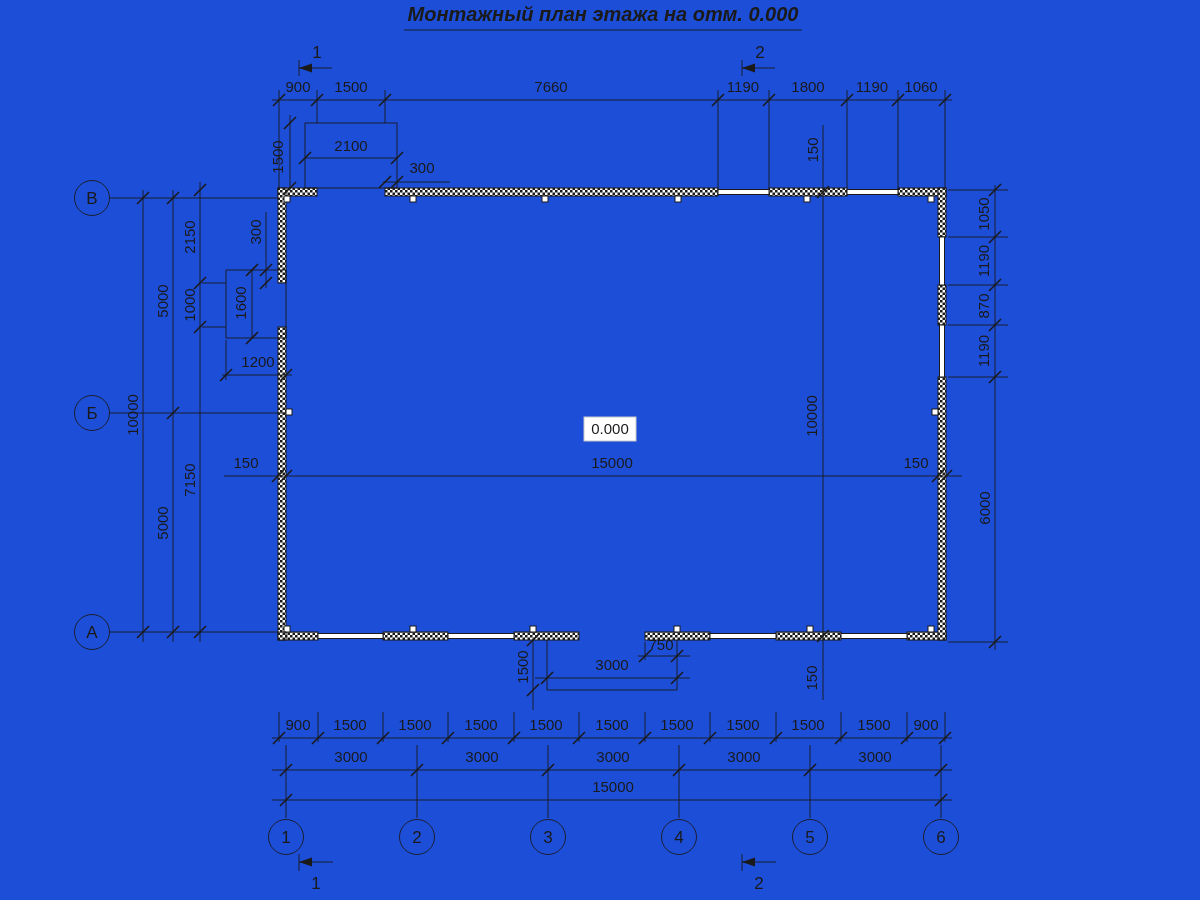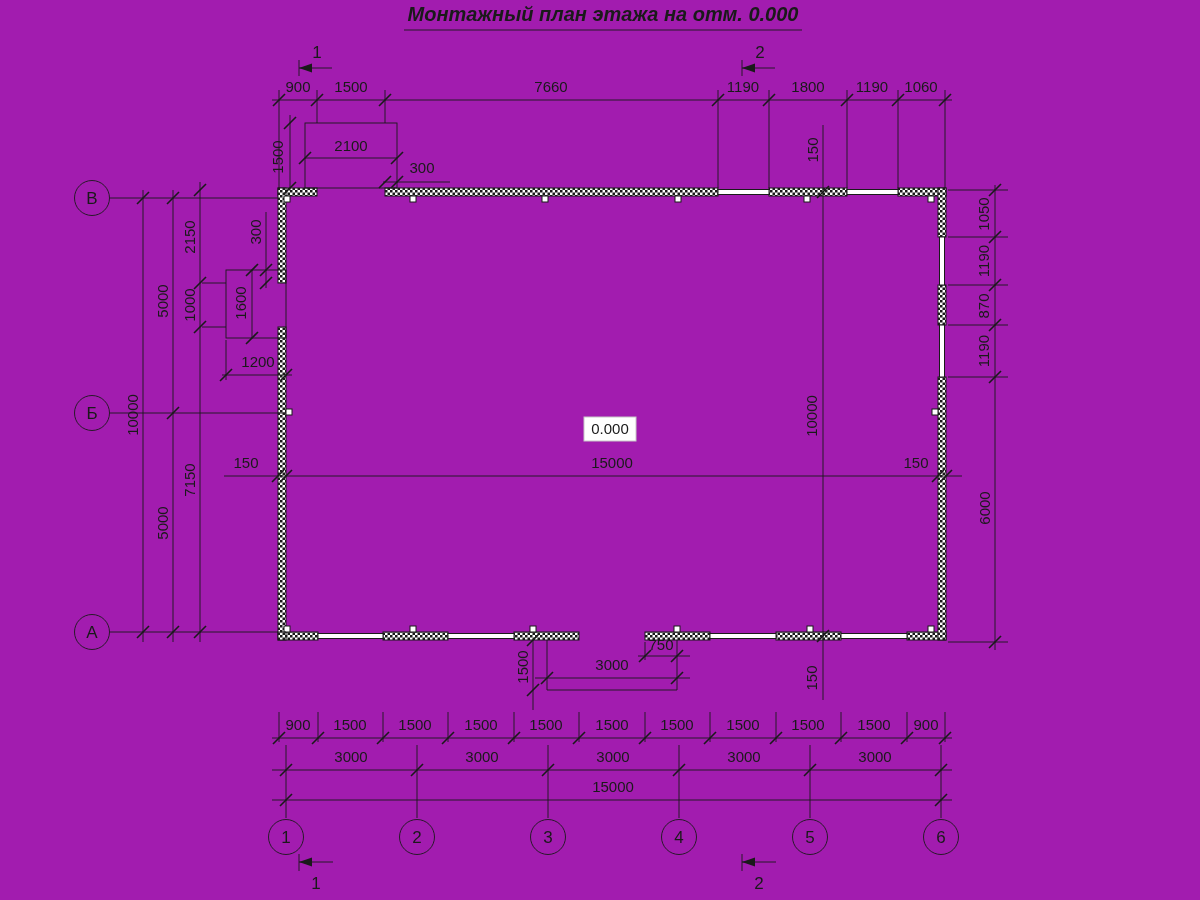--- a/index.html
+++ b/index.html
@@ -1,16 +1,16 @@
 <!DOCTYPE html>
 <html><head>
 <meta charset="utf-8">
 <style>
   html,body{margin:0;padding:0;background:#fff;}
-  .page{position:relative;width:1200px;height:900px;background:#a21caf;overflow:hidden;
+  .page{position:relative;width:1200px;height:900px;background:#1d4ed8;overflow:hidden;
         font-family:"Liberation Sans", sans-serif;}
   svg{display:block;}
   svg text{font-family:"Liberation Sans", sans-serif; fill:#1a1a1a;}
   .thin{stroke:#1a1a1a;stroke-width:0.9;fill:none;}
   .wall{fill:url(#hatch);stroke:#1a1a1a;stroke-width:1;}
   .win{fill:#ffffff;stroke:#1a1a1a;stroke-width:1;}
   .mark{fill:#ffffff;stroke:#1a1a1a;stroke-width:1;}
   .tick{stroke:#1a1a1a;stroke-width:1.6;}
   .dimtext{font-size:15px;text-anchor:middle;}
   .axistext{font-size:17px;text-anchor:middle;}

